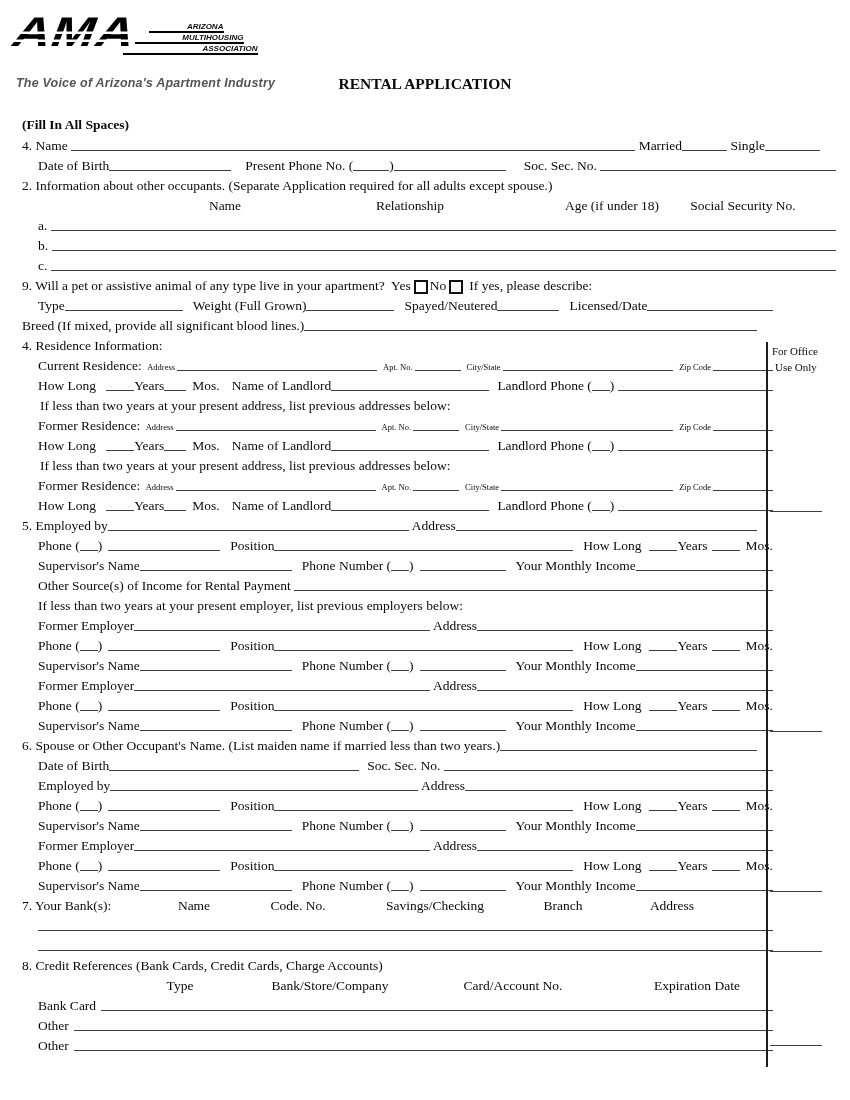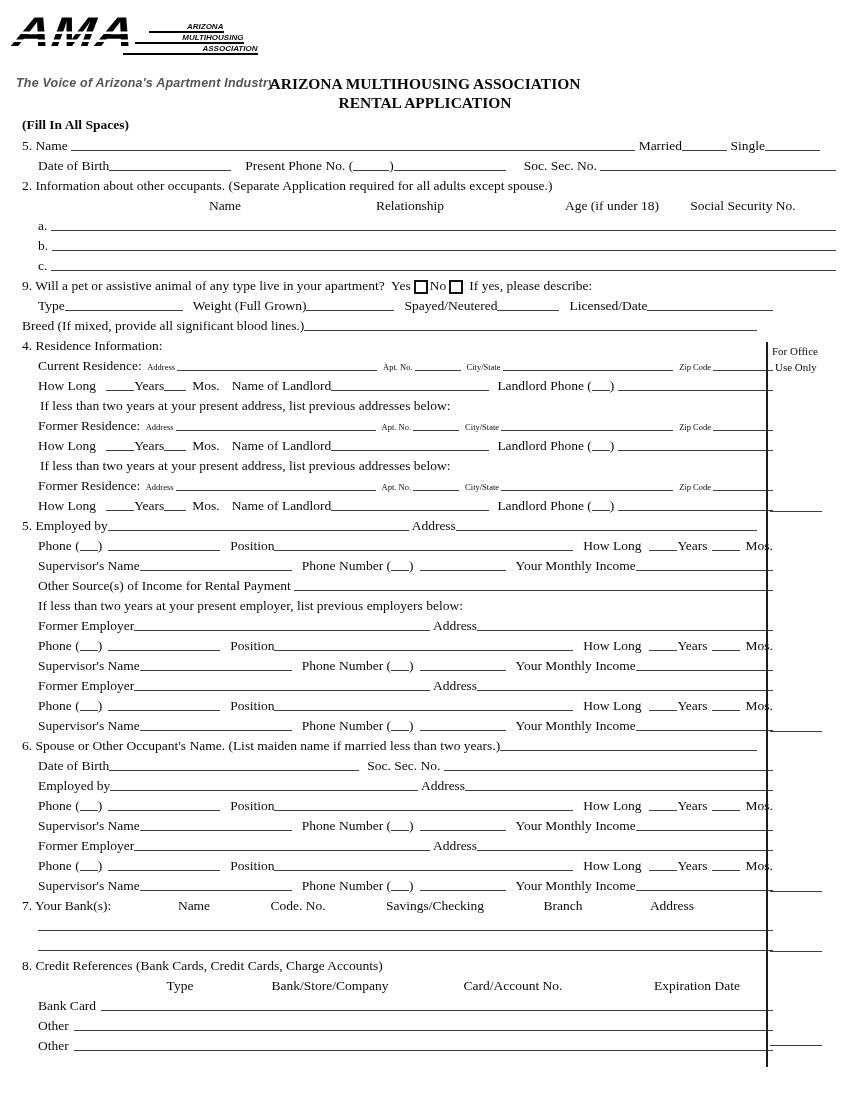--- a/index.html
+++ b/index.html
@@ -57,29 +57,28 @@
       <div class="org-lines">
         <div class="org-line o1">ARIZONA</div>
         <div class="org-line o2">MULTIHOUSING</div>
         <div class="org-line o3">ASSOCIATION</div>
       </div>
     </div>
     <div class="tagline">The Voice of Arizona's Apartment Industry</div>
   </div>
 
   <div class="title">
-    <div>ARIZONA MULTIHOUSING ASSOCIATION</div>
     <div>RENTAL APPLICATION</div>
   </div>
 
   <div class="instruction">(Fill In All Spaces)</div>
 
   <div class="form-rows" id="form-rows">
       <div class="row wide">
-        <span class="lbl">5. Name </span>
+        <span class="lbl">4. Name </span>
         <span class="ln fill"></span>
         <span class="lbl"> Married</span>
         <span class="ln" style="width: 45px;"></span>
         <span class="lbl"> Single</span>
         <span class="ln" style="width: 55px;"></span>
       </div>
       <div class="row wide" style="margin-left: 16px;">
         <span class="lbl">Date of Birth</span>
         <span class="ln" style="width: 122px;"></span>
         <span class="sp" style="width: 14px;"></span>

